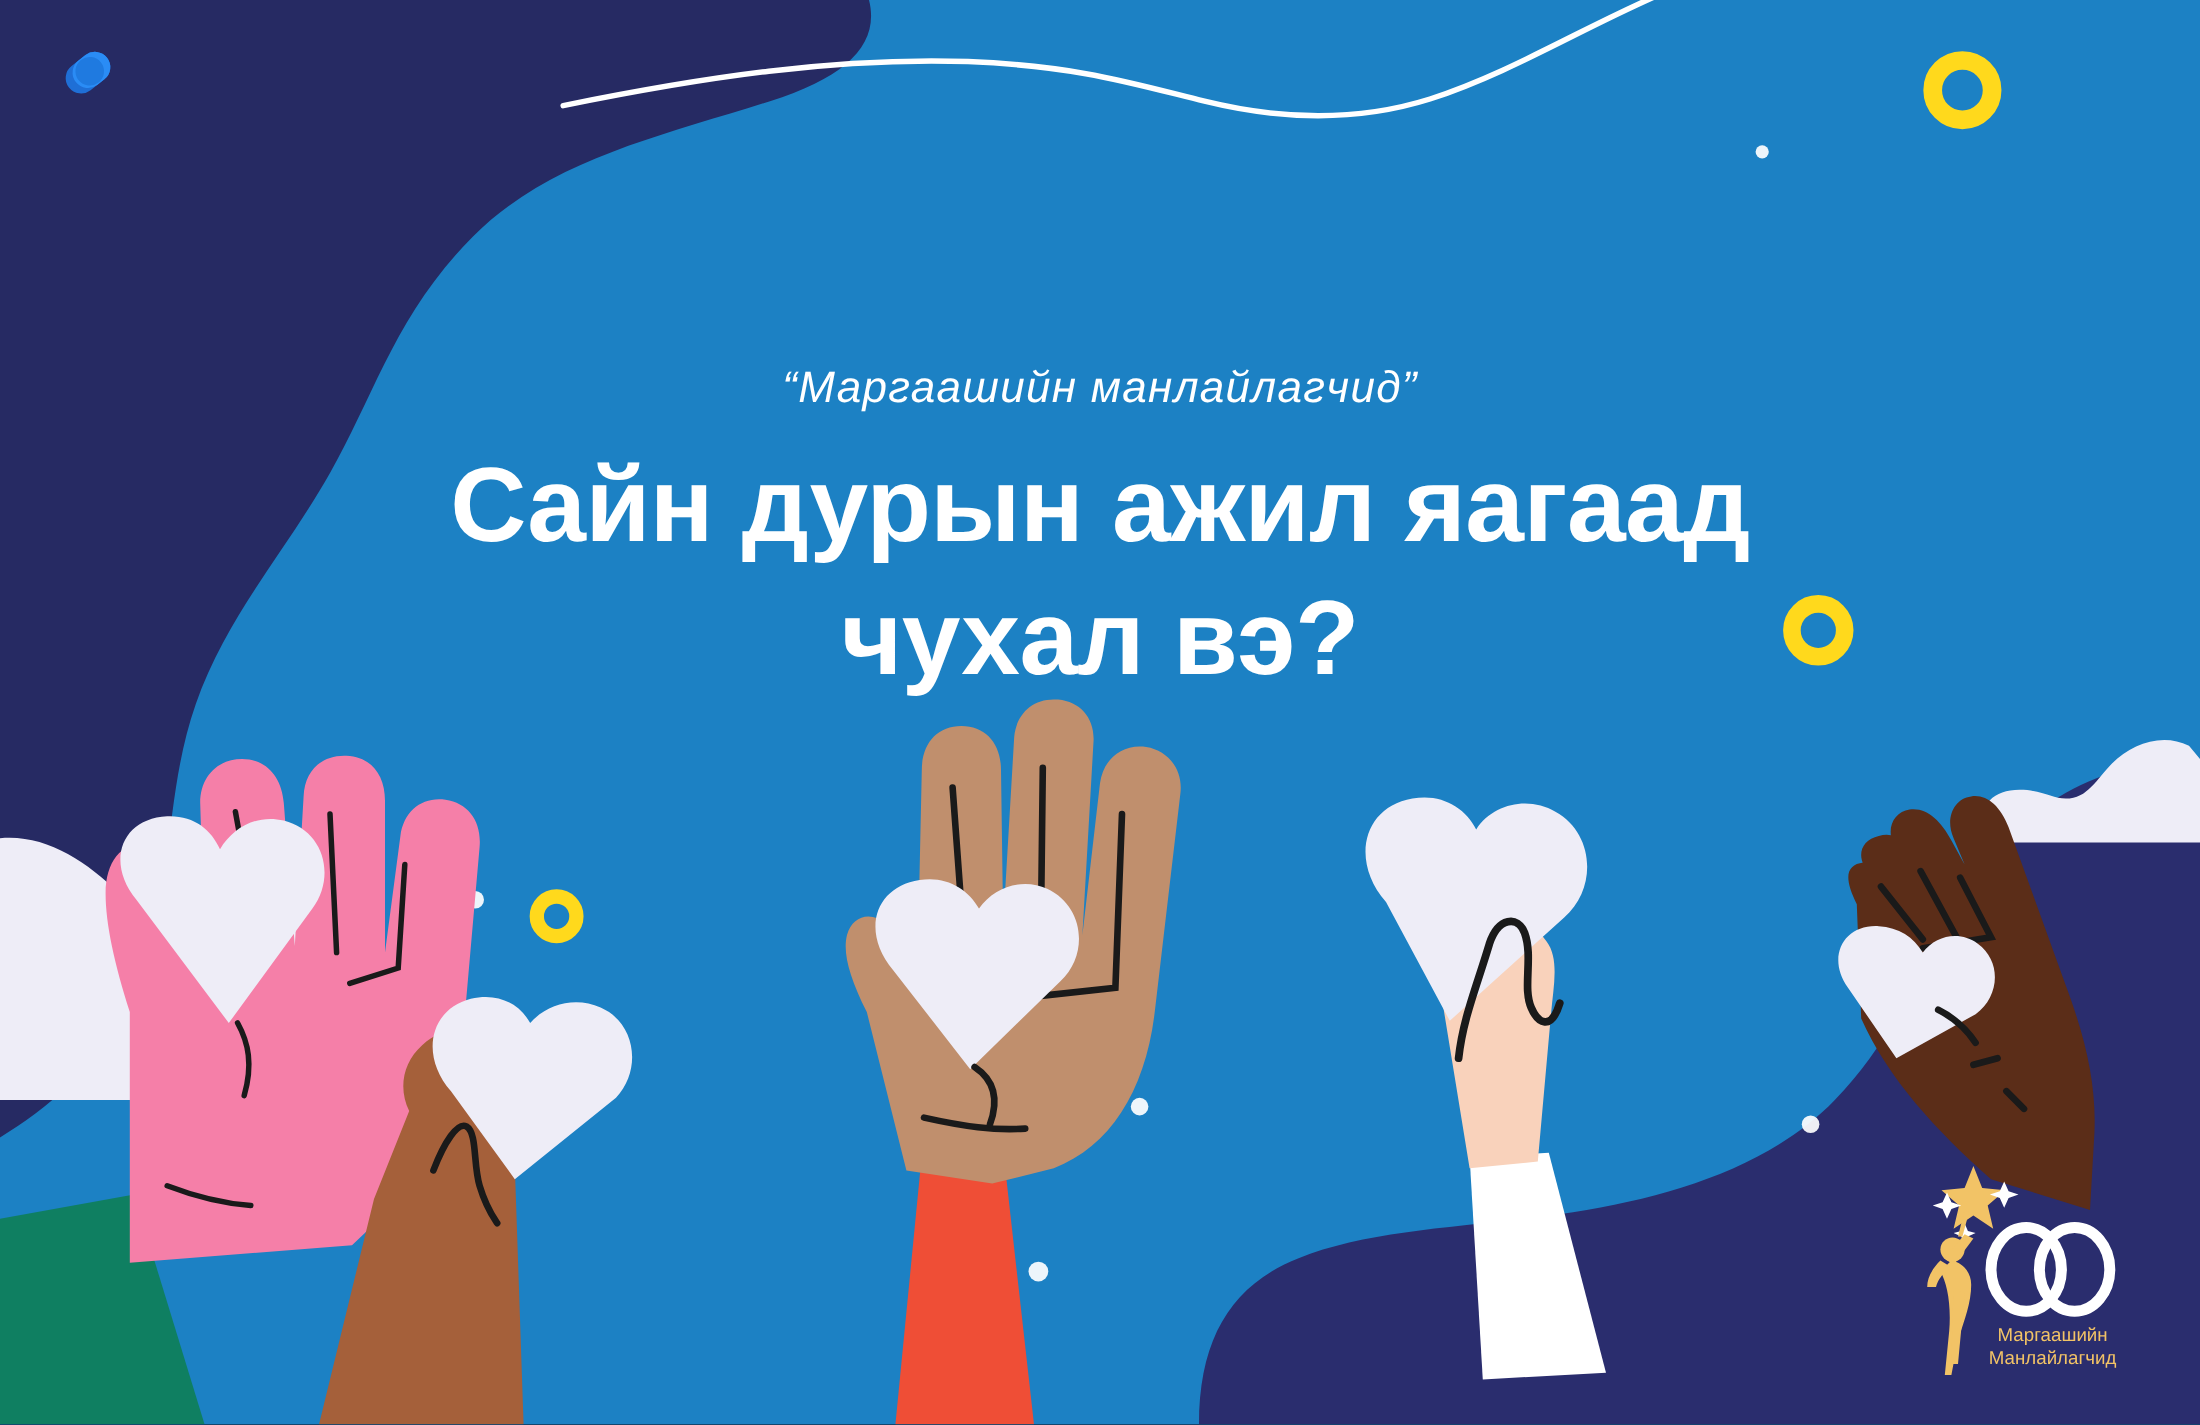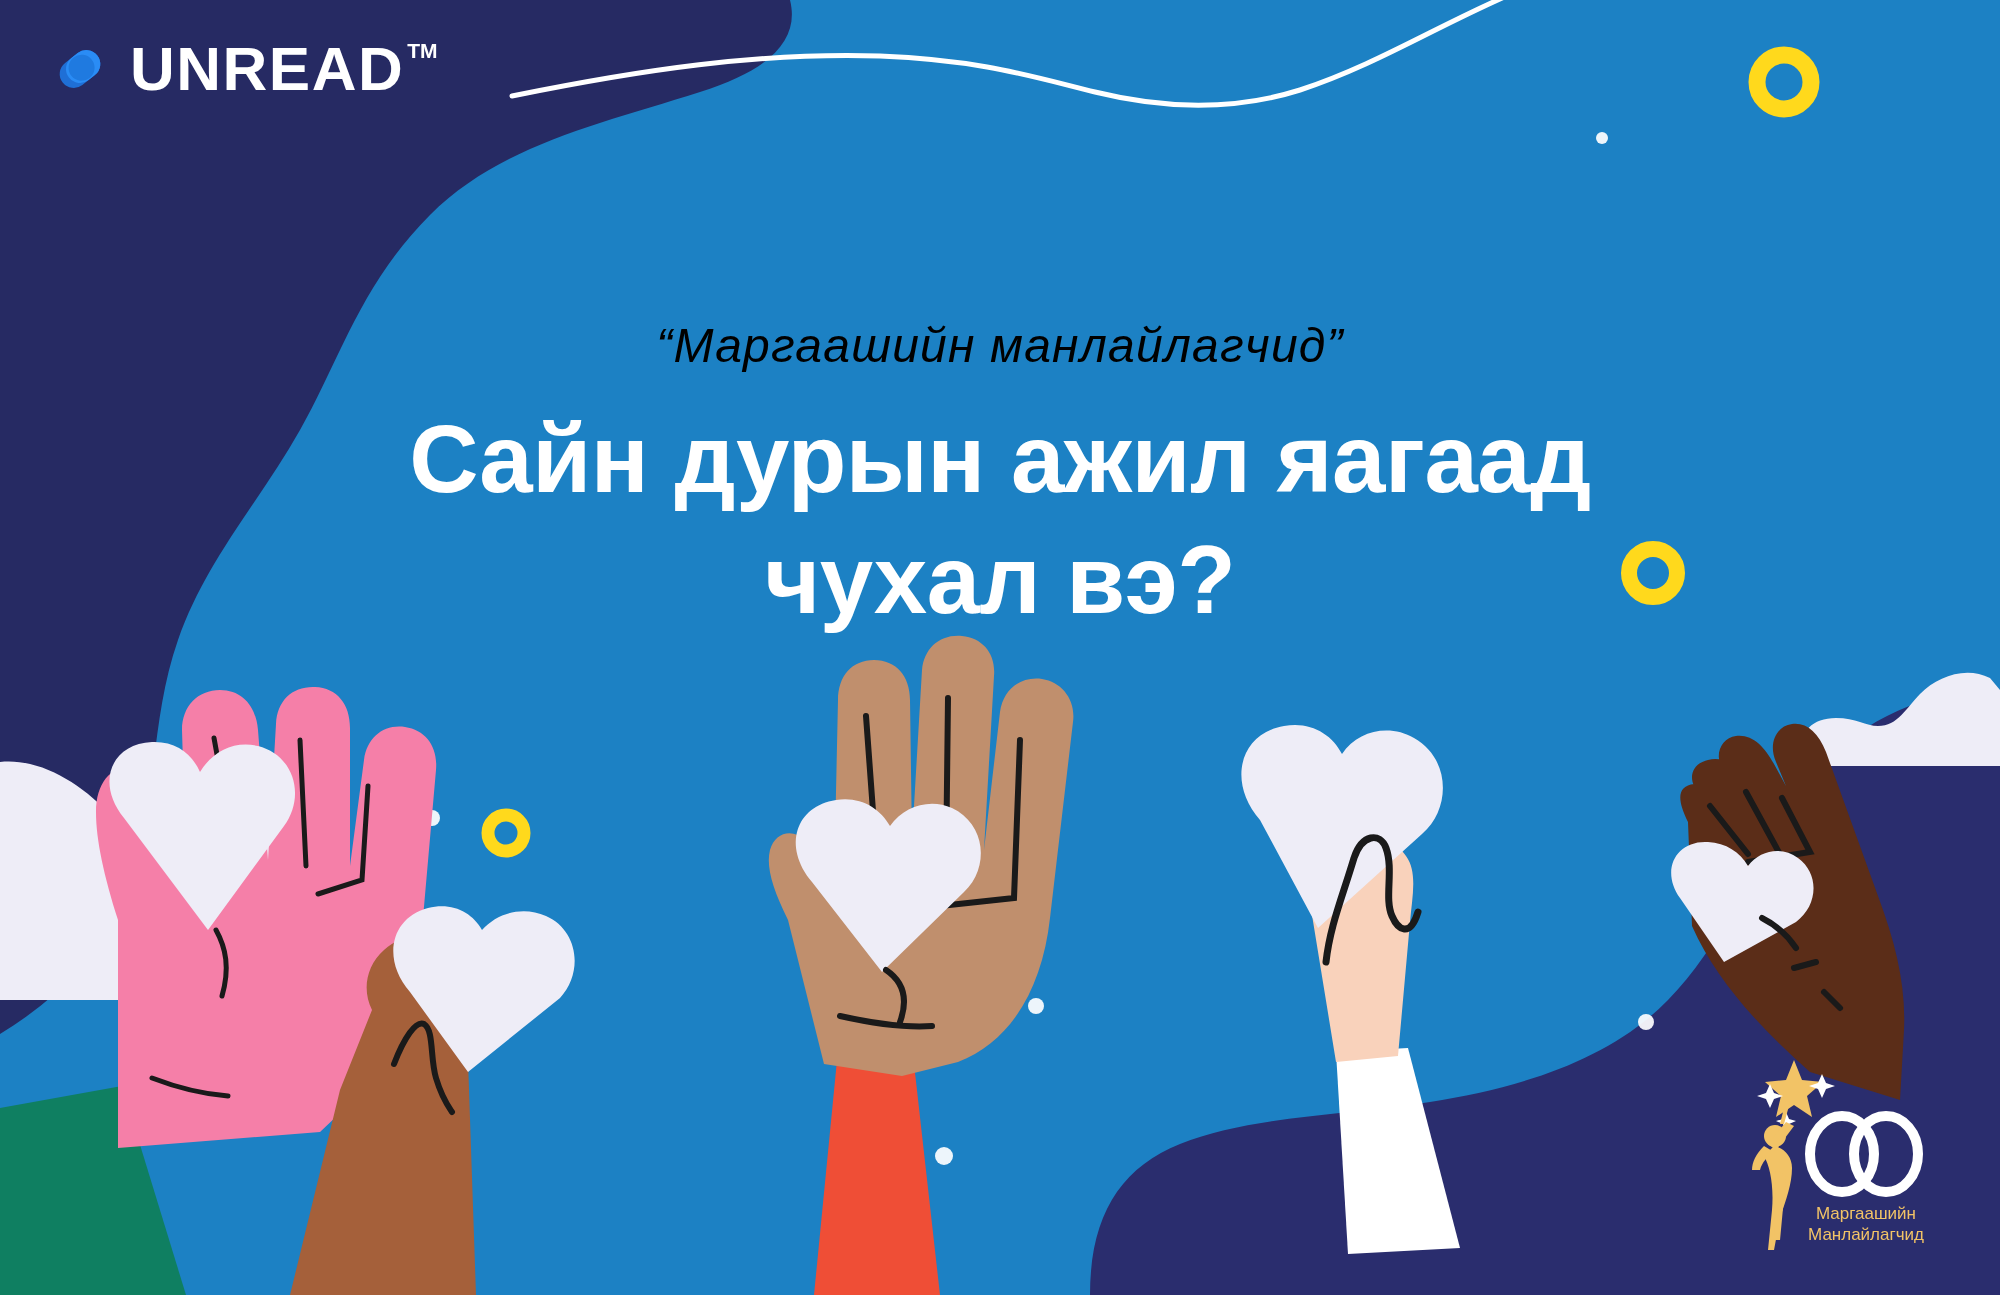--- a/index.html
+++ b/index.html
@@ -64,26 +64,26 @@
     position: absolute;
     left: 0;
     right: 0;
     top: 320px;
     text-align: center;
     z-index: 35;
     padding: 0 120px;
     box-sizing: border-box;
   }
   .eyebrow {
-    color: #000000;
-    font-size: 48px;
+    color: #ffffff;
+    font-size: 40px;
     font-style: italic;
     font-weight: 400;
     letter-spacing: 1.2px;
-    margin: 0 0 26px 0;
+    margin: 10px 0 26px 0;
     line-height: 1.1;
   }
   .headline {
     color: #ffffff;
     font-size: 96px;
     font-weight: bold;
     line-height: 1.26;
     margin: 0;
     letter-spacing: -0.5px;
   }
@@ -313,24 +313,20 @@
   <div class="brand">
     <div class="brand-mark">
       <svg viewBox="0 0 56 56" width="56" height="56">
         <g transform="rotate(-38 28 28)">
           <rect x="6" y="14" width="44" height="28" rx="14" fill="#1f6fd6"></rect>
           <rect x="14" y="14" width="36" height="28" rx="14" fill="#2a8cf5"></rect>
           <circle cx="30" cy="28" r="13" fill="#1f7ae0"></circle>
         </g>
       </svg>
     </div>
-    <div class="brand-word">
-      <span class="wd">UNREAD</span>
-      <span class="tm">TM</span>
-    </div>
   </div>
 
   <div class="headline-wrap">
     <p class="eyebrow">“Маргаашийн манлайлагчид”</p>
     <h1 class="headline">
       <span class="ln">Сайн дурын ажил яагаад</span>
       <span class="ln">чухал вэ?</span>
     </h1>
   </div>
 

